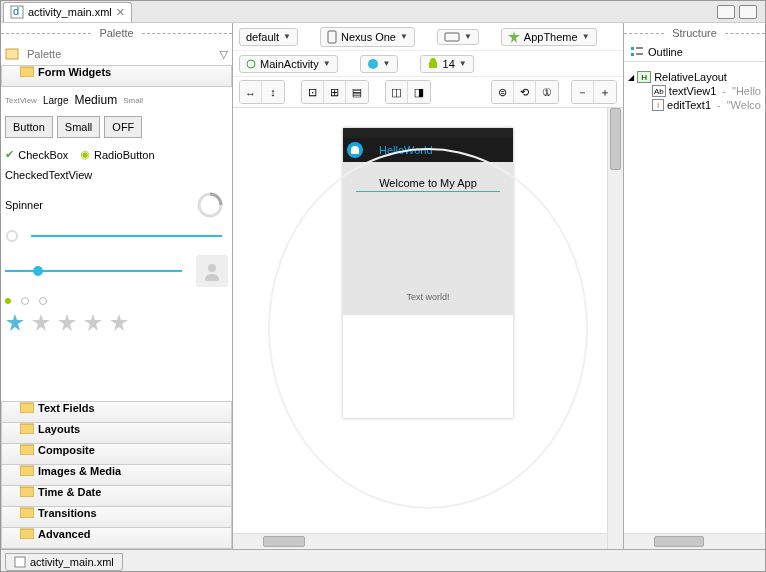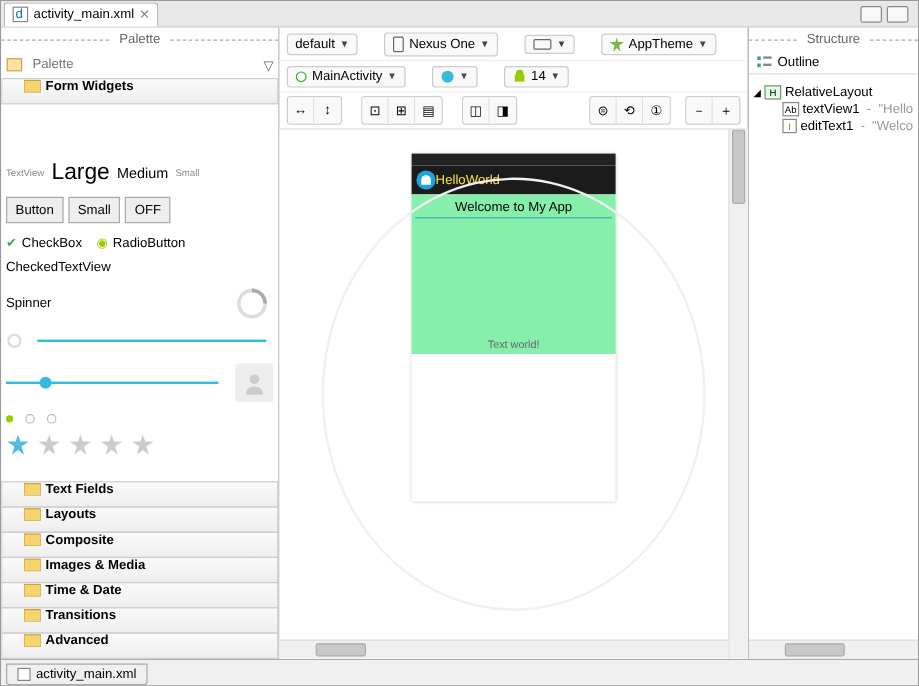--- a/index.html
+++ b/index.html
@@ -10,42 +10,42 @@
 .tab-icon-btn { width: 18px; height: 14px; border: 1px solid #888; background: #f8f8f8; border-radius: 2px; }
 .main-content { flex: 1; display: flex; overflow: hidden; }
 .palette-panel { width: 232px; border-right: 1px solid #aaa; display: flex; flex-direction: column; background: #fff; }
 .panel-header { height: 20px; display: flex; align-items: center; justify-content: center; color: #666; gap: 8px; font-size: 11px; }
 .panel-header::before, .panel-header::after { content: ""; flex: 1; border-top: 1px dashed #aaa; }
 .search-row { display: flex; align-items: center; padding: 2px 4px; gap: 4px; border-bottom: 1px solid #ddd; }
 .search-input { flex: 1; border: 1px solid #fff; padding: 1px 3px; font-size: 11px; height: 18px; }
 .drawer-header { height: 22px; background: linear-gradient(#fafafa, #eee); border: 1px solid #ccc; display: flex; align-items: flex-start; padding: 0 18px; gap: 4px; font-weight: bold; cursor: pointer; margin-top: -1px; }
 .folder-icon { display: inline-flex; width: 14px; height: 11px; }
 .palette-contents { flex: 1; overflow-y: auto; padding: 4px; }
-.widget-row { display: flex; align-items: center; gap: 6px; padding: 2px 0; margin-top: 40px; }
+.widget-row { display: flex; align-items: center; gap: 6px; padding: 2px 0; }
 .small-btn { border: 1px solid #aaa; background: #eee; padding: 4px 7px; font-size: 11px; }
 .chk { display: inline-flex; align-items: center; gap: 4px; font-size: 11px; }
 .canvas-area { flex: 1; display: flex; flex-direction: column; background: #fff; }
 .config-bar { height: 28px; display: flex; align-items: center; gap: 22px; padding: 0 6px; border-bottom: 1px solid #eee; }
 .config-btn { border: 1px solid #ccc; background: #f9f9f9; padding: 2px 6px; border-radius: 3px; display: flex; align-items: center; gap: 4px; font-size: 11px; cursor: pointer; }
 .dropdown-arrow { font-size: 8px; color: #444; }
 .toolbar-row { height: 30px; display: flex; align-items: center; gap: 4px; padding: 0 6px; }
 .tb-group { display: flex; border: 1px solid #ccc; border-radius: 3px; overflow: hidden; }
 .tb-btn { width: 22px; height: 22px; background: #f9f9f9; border: none; border-right: 1px solid #ddd; display: flex; align-items: center; justify-content: center; cursor: pointer; }
 .tb-btn:last-child { border-right: none; }
 .editor-viewport { flex: 1; background: #fff; border-top: 1px solid #ddd; position: relative; display: flex; justify-content: center; align-items: flex-start; padding-top: 20px; overflow: auto; }
 .scrollbar-v { position: absolute; right: 0; top: 0; width: 16px; height: 100%; background: #f0f0f0; border-left: 1px solid #ddd; }
 .scrollbar-v::before { content: ""; position: absolute; top: 0; left: 2px; right: 2px; height: 60px; background: #c8c8c8; border: 1px solid #aaa; border-radius: 2px; }
 .scrollbar-h { position: absolute; bottom: 0; left: 0; right: 16px; height: 16px; background: #f0f0f0; border-top: 1px solid #ddd; }
 .scrollbar-h::before { content: ""; position: absolute; left: 30px; top: 2px; bottom: 2px; width: 40px; background: #c8c8c8; border: 1px solid #aaa; border-radius: 2px; }
 .device-preview { width: 170px; height: 290px; background: #fff; box-shadow: 0 0 3px rgba(0,0,0,.3); }
 .device-statusbar { height: 10px; background: #222; }
-.device-titlebar { height: 24px; background: #1b1b1b; color: #fde047; display: flex; align-items: center; padding: 0 4px; gap: 0; font-size: 13px; }
+.device-titlebar { height: 24px; background: #1b1b1b; color: #0ea5e9; display: flex; align-items: center; padding: 0 4px; gap: 16px; font-size: 13px; }
 .app-icon-circle { width: 16px; height: 16px; background: #1BA5E0; border-radius: 50%; display:flex; align-items:center; justify-content:center;}
 .app-icon-circle::after { content: ""; width: 8px; height: 8px; background: #fff; border-radius: 50% 50% 0 0; }
-.device-body { padding: 3px; background: #86efac; color: #000; font-size: 10px; }
+.device-body { padding: 13px; background: #e5e5e5; color: #000; font-size: 10px; }
 .edit-field { border-bottom: 1px solid #4aa; text-align: center; padding: 2px; }
 .hello-text { text-align: center; margin-top: 100px; font-size: 9px; color: #666; }
 .outline-panel { width: 142px; border-left: 1px solid #aaa; display: flex; flex-direction: column; background: #fff; overflow: hidden; }
 .outline-tab { padding: 2px 6px; display: flex; align-items: center; gap: 4px; border-bottom: 1px solid #ddd; }
 .outline-tree { padding: 8px 4px; flex: 1; overflow: hidden; white-space: nowrap; }
 .tree-row { display: flex; align-items: center; gap: 3px; padding: 1px 0; }
 .tree-child { padding-left: 24px; }
 .tree-icon { display: inline-flex; width: 14px; height: 12px; border: 1px solid #888; font-size: 8px; align-items: center; justify-content: center; }
 .bottom-tabs { height: 22px; border-top: 1px solid #aaa; display: flex; align-items: flex-end; padding-left: 4px; background: #f0f0f0; }
 .btab { border: 1px solid #aaa; background: #fff; padding: 2px 8px; display: flex; align-items: center; gap: 4px; border-radius: 0 0 3px 3px; font-size: 11px; cursor: pointer; }
@@ -88,21 +88,21 @@
 
     <div class="drawer-header">
       <svg class="folder-icon">
           <rect width="14" height="10" y="1" fill="#f7d56e" stroke="#caa040"></rect>
         </svg>
       <span>Form Widgets</span>
     </div>
     <div class="palette-contents">
       <div class="widget-row">
         <span class="tiny">TextView</span>
-        <span style="font-size:19px">Large</span>
+        <span style="font-size:10px">Large</span>
         <span style="font-size:12px">Medium</span>
         <span class="tiny">Small</span>
       </div>
       <div class="widget-row" style="gap:4px;margin-top:5px">
         <button class="small-btn">Button</button>
         <button class="small-btn">Small</button>
         <button class="small-btn">OFF</button>
       </div>
       <div class="widget-row" style="margin-top:6px;gap:12px">
         <span class="chk">

